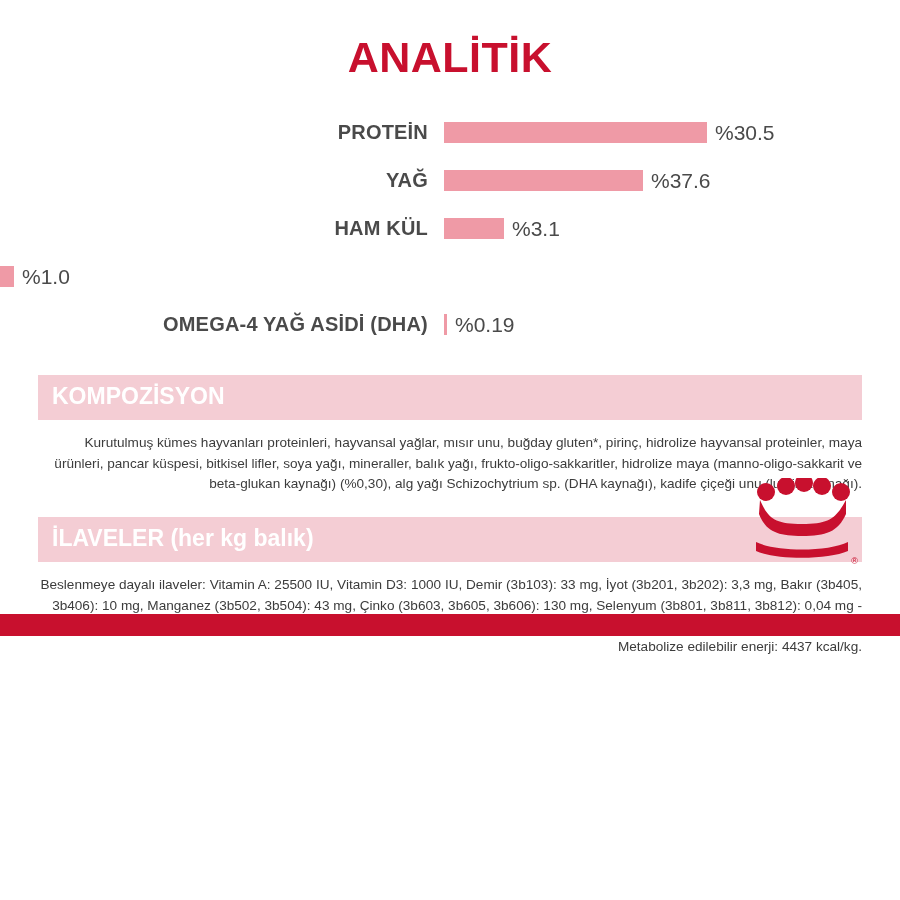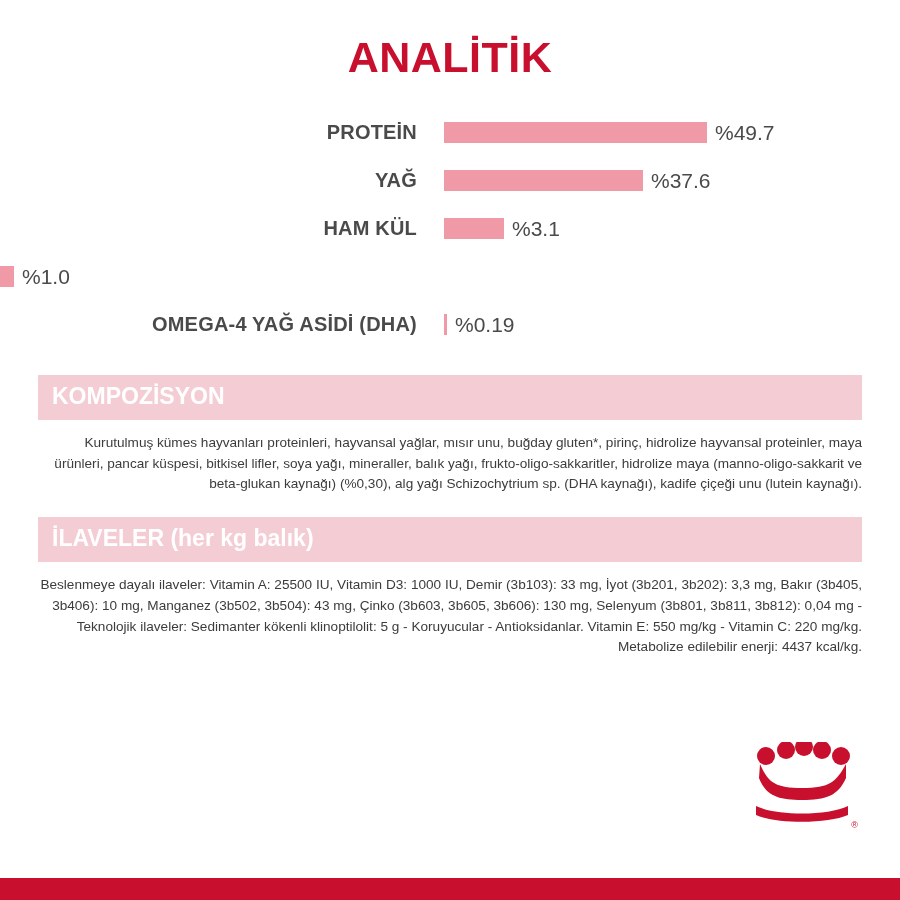--- a/index.html
+++ b/index.html
@@ -8,21 +8,21 @@
     width: 900px;
     height: 900px;
     background: #ffffff;
     font-family: "Liberation Sans", sans-serif;
     overflow: hidden;
     position: relative;
   }
   .page {
     position: relative;
     width: 900px;
-    height: 900px;
+    height: 636px;
   }
 
   
   .title-block {
     text-align: center;
     padding-top: 32px;
   }
   .title-line {
     font-size: 43px;
     font-weight: bold;
@@ -37,21 +37,21 @@
     padding-left: 0;
   }
   .chart-row {
     display: flex;
     align-items: center;
     height: 48px;
   }
   .chart-label {
     width: 444px;
     text-align: right;
-    padding-right: 27px;
+    padding-right: 16px;
     font-size: 20px;
     font-weight: bold;
     color: #4a4a4a;
     letter-spacing: 0.2px;
     white-space: nowrap;
   }
   .bar-wrap {
     flex: 1;
     display: flex;
     align-items: center;
@@ -132,21 +132,21 @@
   <div class="title-block">
     <div class="title-line">ANALİTİK</div>
   </div>
 
   <div class="chart">
 
     <div class="chart-row">
       <div class="chart-label">PROTEİN</div>
       <div class="bar-wrap">
         <div class="bar" style="width:263px"></div>
-        <div class="bar-value">%49.7</div>
+        <div class="bar-value">%30.5</div>
       </div>
     </div>
 
     <div class="chart-row">
       <div class="chart-label">YAĞ</div>
       <div class="bar-wrap">
         <div class="bar" style="width:199px"></div>
         <div class="bar-value">%37.6</div>
       </div>
     </div>

